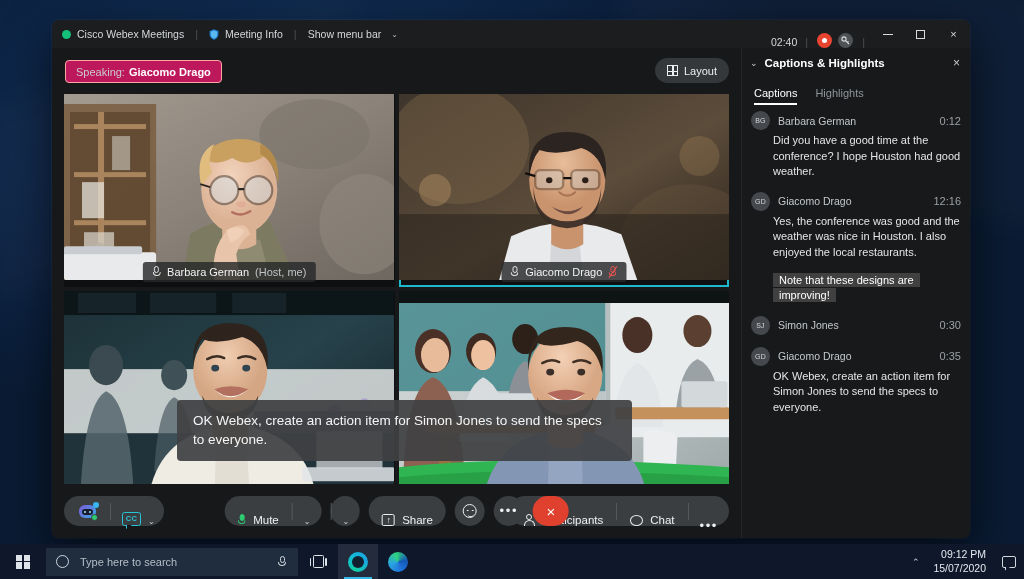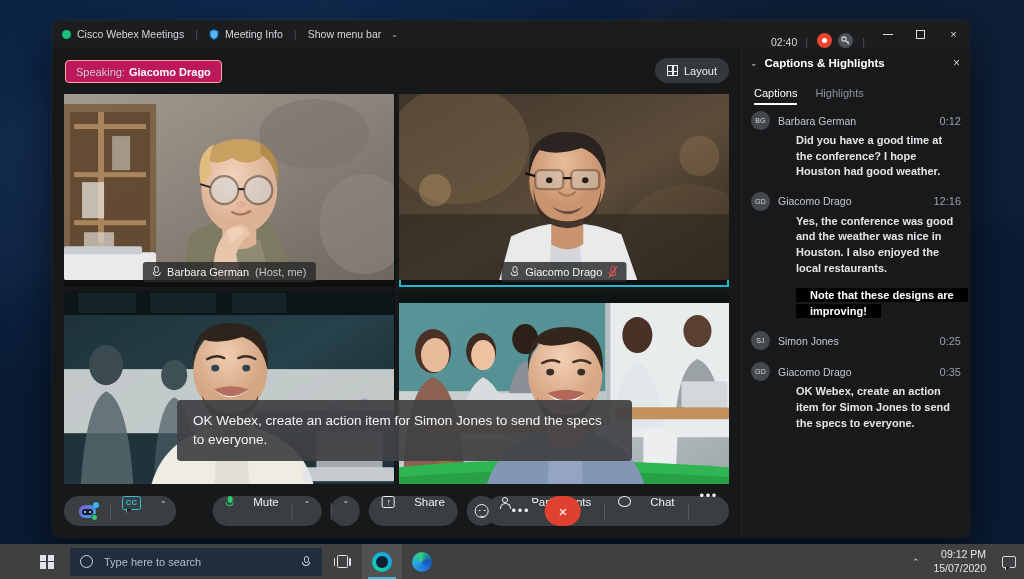--- a/index.html
+++ b/index.html
@@ -92,21 +92,21 @@
   
   #subtitle-overlay {
     position: absolute; left: 113px; bottom: 23px; width: 455px;
     background: rgba(63,65,67,.93); border-radius: 4px; padding: 11px 16px 12px 16px;
     color: #f4f5f6; font-size: 13.5px; line-height: 1.42; z-index: 5;
   }
 
   
   #controls { height: 54px; flex: 0 0 54px; display: flex; align-items: center; padding: 0 12px; position: relative; }
   .pill { height: 30px; border-radius: 15px; background: #3a3e41; display: flex; align-items: center; color: #f0f1f2; }
-  .pill-seg { display: flex; align-items: flex-start; gap: 19px; padding: 0 13px; height: 100%; font-size: 11.5px; }
+  .pill-seg { display: flex; align-items: flex-end; gap: 7px; padding: 0 13px; height: 100%; font-size: 11.5px; }
   .pill-div { width: 1px; height: 17px; background: #55595c; }
   .caret { font-size: 8px; color: #cfd2d4; }
   #left-group { display: flex; align-items: center; gap: 0; }
   #assistant-pill { height: 30px; border-radius: 15px; background: #3a3e41; display: flex; align-items: center; }
   .bot { width: 22px; height: 18px; position: relative; margin: 0 11px 0 13px; }
   .bot .head { position:absolute; left:2px; top:3px; width:17px; height:13px; border-radius:6px;
                background: linear-gradient(135deg,#7b5bd6,#3ba9e8); }
   .bot .visor{ position:absolute; left:5px; top:7px; width:11px; height:5.5px; border-radius:3px; background:#191b2e;}
   .bot .eye  { position:absolute; top:8.6px; width:2.4px; height:2.4px; border-radius:50%; background:#9fe8ff;}
   .bot .eye.l{ left:7px;} .bot .eye.r{ left:12px;}
@@ -158,27 +158,27 @@
   .cap-tab { font-size: 11px; color: #8f9499; padding-bottom: 6px; position: relative; }
   .cap-tab.active { color: #ffffff; }
   .cap-tab.active:after { content:''; position: absolute; left: 0; right: 0; bottom: 0; height: 2px; background: #ffffff; }
   #cap-list { flex: 1; overflow: hidden; padding: 6px 9px 8px 9px; }
   .cap-entry { margin-bottom: 12px; }
   .cap-row { display: flex; align-items: center; margin-bottom: 3px; }
   .avatar { width: 19px; height: 19px; border-radius: 50%; background: #45494d; color: #d6d9db;
             font-size: 7px; display: flex; align-items: center; justify-content: center; flex: 0 0 auto; letter-spacing:.2px;}
   .cap-name { font-size: 10.5px; color: #c5c9cc; margin-left: 8px; }
   .cap-time { margin-left: auto; font-size: 11px; color: #9ba0a4; text-align: center; }
-  .cap-text { margin-left: 45px; font-size: 11px; line-height: 1.42; color: #e3e5e7; font-weight: bold; }
-  .cap-text.hl span { background: #000000; color: #ffffff; box-decoration-break: clone;
-                      -webkit-box-decoration-break: clone; padding: 1px 14px; }
+  .cap-text { margin-left: 22px; font-size: 11px; line-height: 1.42; color: #e3e5e7; }
+  .cap-text.hl span { background: #404040; color: #ffffff; box-decoration-break: clone;
+                      -webkit-box-decoration-break: clone; padding: 1px 6px; }
 
   
   #taskbar { position: absolute; left: 0; bottom: 0; width: 1024px; height: 35px;
-             background: #404040; display: flex; align-items: center; padding-left: 24px; }
+             background: #0f172a; display: flex; align-items: center; }
   #start-btn { width: 46px; height: 36px; display: flex; align-items: center; justify-content: center; }
   .win-logo { width: 14px; height: 14px; display: grid; grid-template-columns: 1fr 1fr; grid-template-rows: 1fr 1fr; gap: 1.6px; }
   .win-logo i { background: #dfe4ea; display: block; }
   #search-box { width: 252px; height: 28px; background: #1f2d3e; display: flex; align-items: center;
                 padding: 0 8px 0 10px; }
   .search-circle { width: 13px; height: 13px; border: 1.4px solid #cfd6de; border-radius: 50%; flex: 0 0 auto; }
   #search-text { font-size: 11px; color: #b5bec8; margin-left: 11px; flex: 1; }
   .tb-mic { width: 8px; height: 12px; position: relative; margin-right: 4px;}
   .tb-mic .cap { position:absolute; left:1.5px; top:0; width:5px; height:7px; border-radius:3px; border:1.2px solid #cfd6de;}
   .tb-mic .base{ position:absolute; left:0; top:6px; width:8px; height:4px; border:1.2px solid #cfd6de; border-top:none; border-radius:0 0 5px 5px;}
@@ -616,21 +616,21 @@
         </div>
 
         <div class="cap-entry">
           <div class="cap-text hl"><span>Note that these designs are improving!</span></div>
         </div>
 
         <div class="cap-entry">
           <div class="cap-row">
             <span class="avatar">SJ</span>
             <span class="cap-name">Simon Jones</span>
-            <span class="cap-time">0:25</span>
+            <span class="cap-time">0:30</span>
           </div>
         </div>
 
         <div class="cap-entry">
           <div class="cap-row">
             <span class="avatar">GD</span>
             <span class="cap-name">Giacomo Drago</span>
             <span class="cap-time">0:35</span>
           </div>
           <div class="cap-text">OK Webex, create an action item for Simon Jones to send the specs to everyone.</div>

